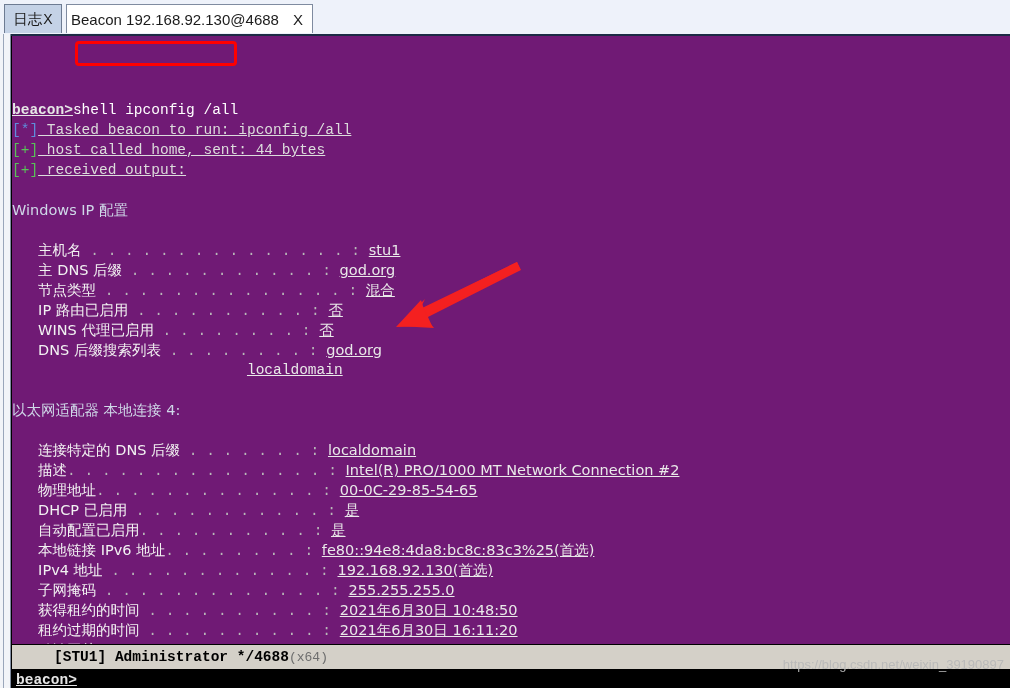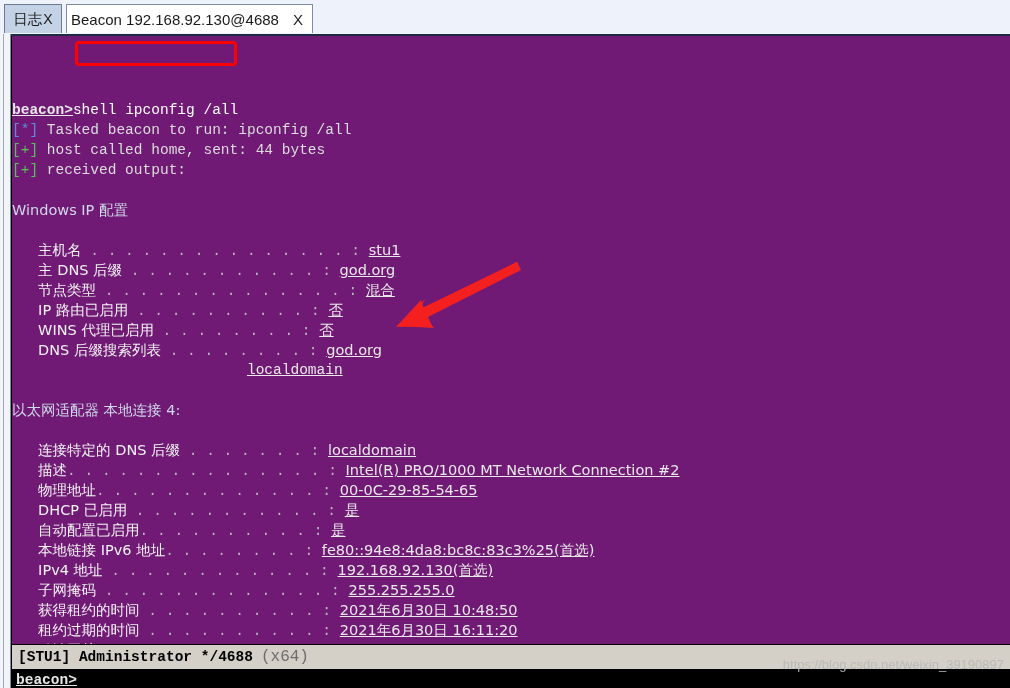--- a/index.html
+++ b/index.html
@@ -151,21 +151,21 @@
   .line.blank { height: 20px; }
 
   .c-prompt {
     color: #e6e6e6;
     text-decoration: underline;
     font-weight: bold;
   }
   .c-cmd   { color: #ffffff; }
   .c-info  { color: #5f8ddb; }
   .c-good  { color: #59c258; }
-  .c-out   { color: #dcdcdc; }
+  .c-out   { color: #dcdcdc; text-decoration: underline; }
   .c-head  { color: #cfd8e8; }
   .c-val   { color: #e9e9e9; text-decoration: underline; }
   .c-label { color: #f2f2f2; }
   .c-dots  { color: #b9b9b9; }
 
   .cjk {
     font-family: "DejaVu Sans", "Liberation Sans", sans-serif;
     font-size: 14.5px;
   }
 
@@ -205,25 +205,26 @@
     box-sizing: border-box;
     display: flex;
     align-items: center;
     padding-left: 6px;
     font-family: "Liberation Mono", "DejaVu Sans Mono", monospace;
     font-size: 14.5px;
   }
   .status-main {
     color: #000;
     font-weight: bold;
+    margin-left: 36px;
   }
   .status-arch {
     color: #6d6d6d;
-    margin-left: 8px;
-    font-size: 16px;
+    margin-left: 0;
+    font-size: 13px;
   }
 
   
   .promptbar {
     position: absolute;
     top: 637px;
     left: 12px;
     width: 998px;
     height: 17px;
     background: #000;

